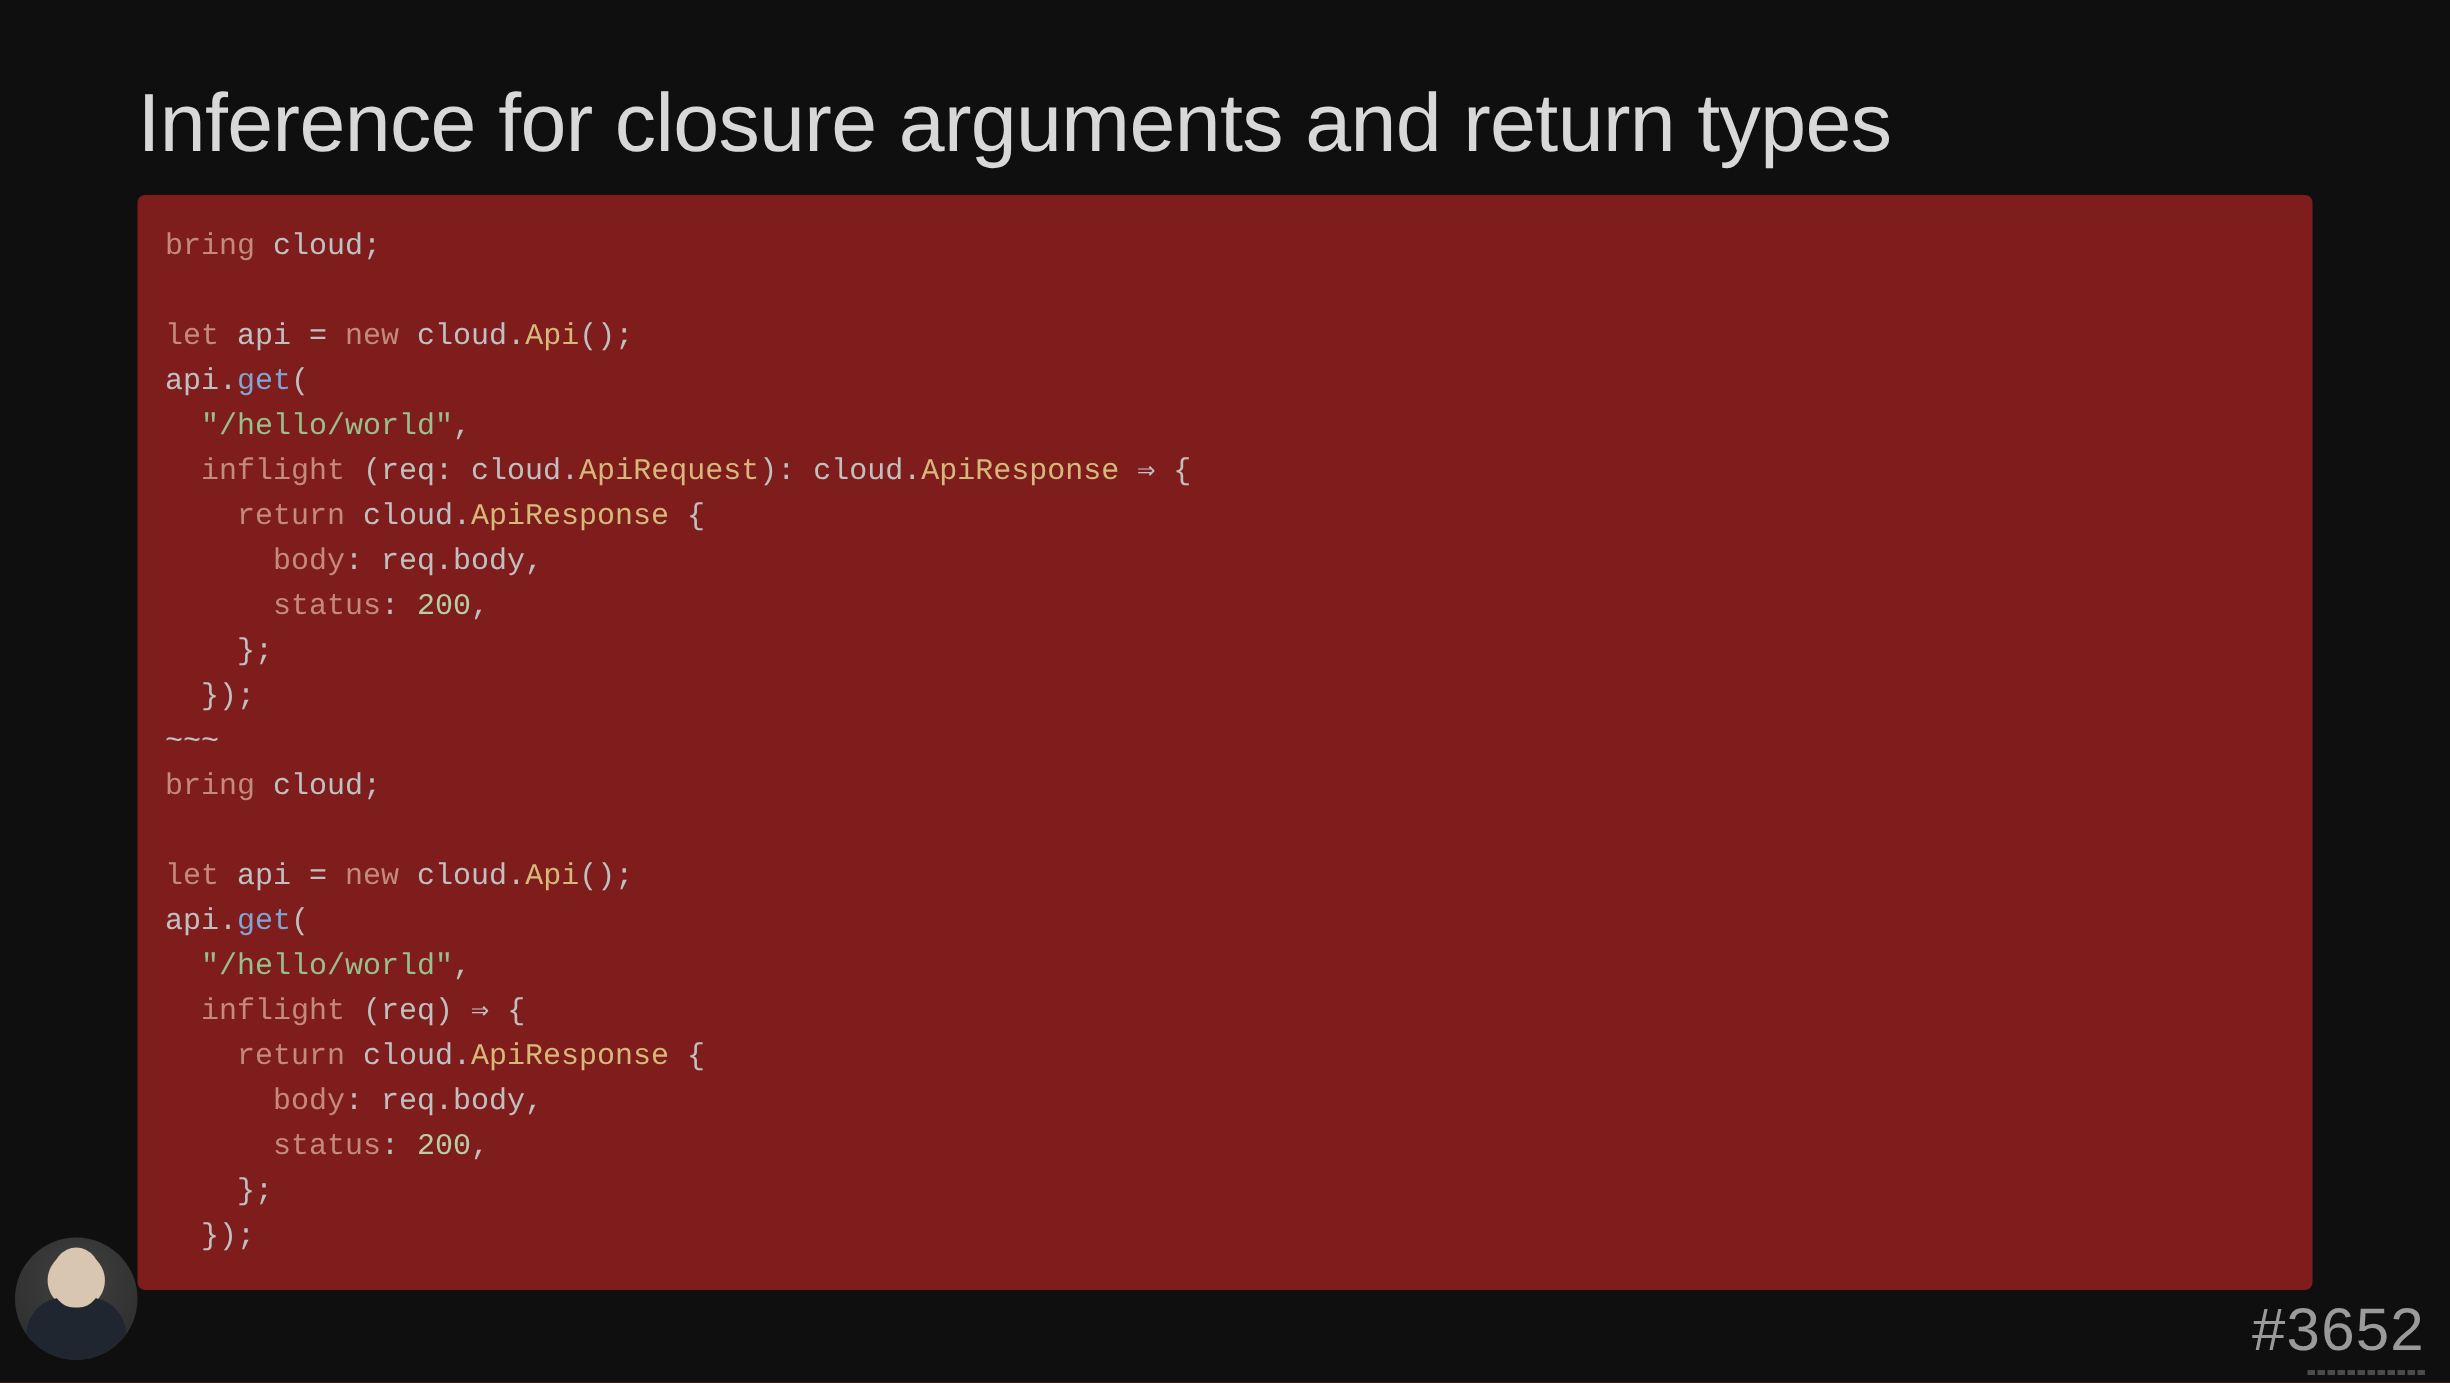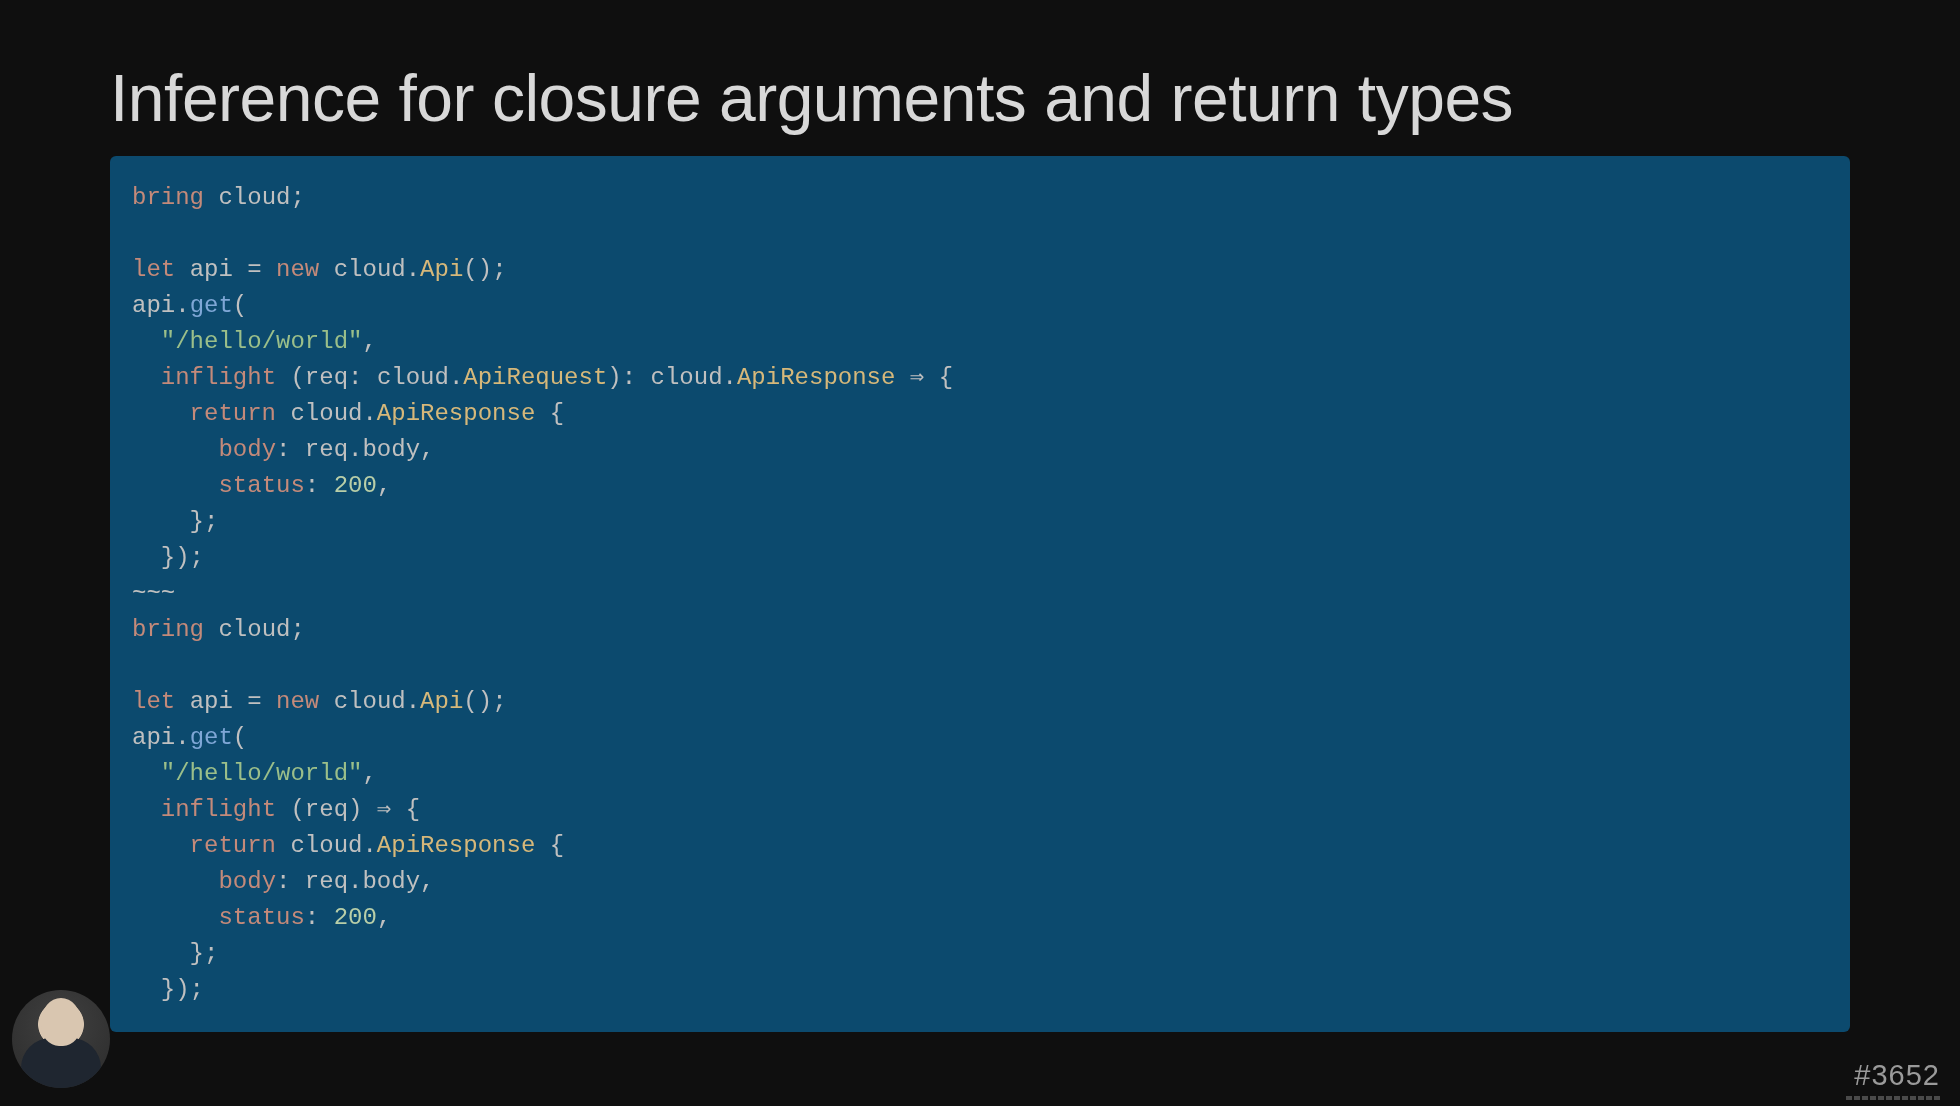--- a/index.html
+++ b/index.html
@@ -14,21 +14,21 @@
       overflow: hidden;
     }
     .title {
       font-size: 66px;
       font-weight: 400;
       color: #d8d8d8;
       margin-bottom: 20px;
       letter-spacing: -0.5px;
     }
     .code-block {
-      background: #0c4a6e;
+      background: #7f1d1d;
       border-radius: 6px;
       padding: 24px 22px;
       font-family: "SF Mono", Menlo, Monaco, Consolas, "Liberation Mono", monospace;
       font-size: 24px;
       line-height: 1.5;
       white-space: pre;
       color: #c0c0c0;
     }
     .tok-keyword { color: #c48a7a; }
     .tok-type { color: #d6b87a; }
@@ -68,21 +68,21 @@
     .avatar-body {
       width: 80px;
       height: 50px;
       background: #1f2630;
       border-radius: 30px 30px 0 0;
     }
     .issue-tag {
       position: absolute;
       right: 20px;
       bottom: 14px;
-      font-size: 29px;
+      font-size: 48px;
       color: #9a9a9a;
       font-weight: 400;
       letter-spacing: 1px;
     }
     .progress-dashes {
       position: absolute;
       right: 20px;
       bottom: 6px;
       display: flex;
       gap: 2px;

